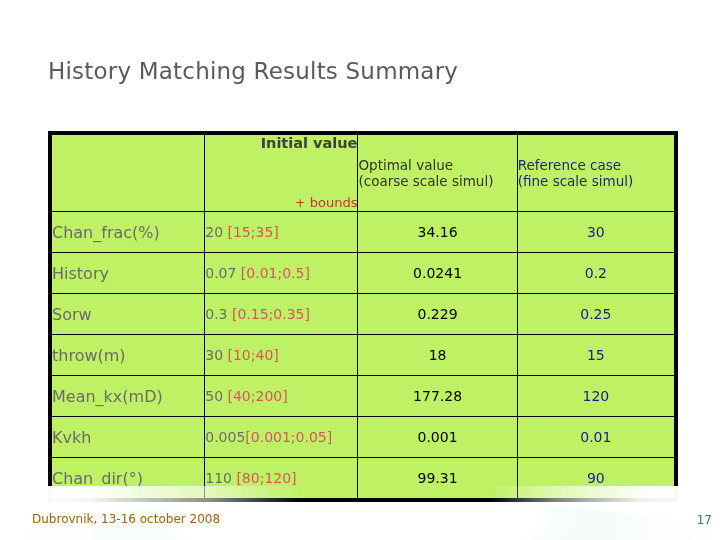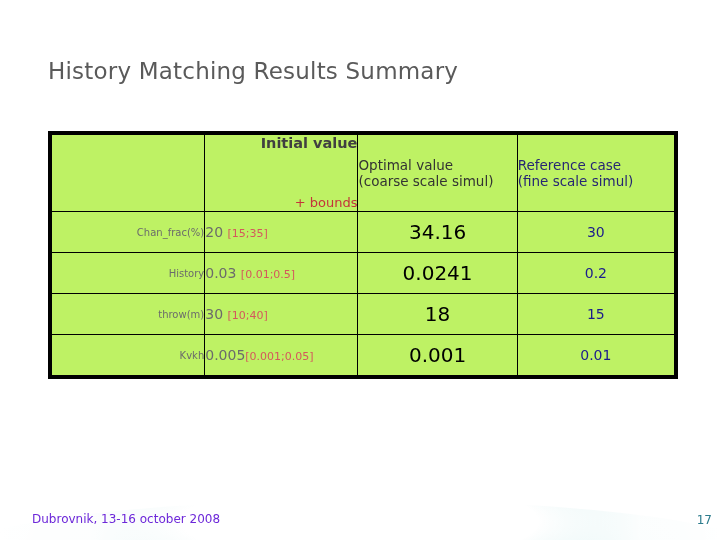--- a/index.html
+++ b/index.html
@@ -103,40 +103,40 @@
     display: block;
   }
   .hdr-line-blue {
     font-size: 13.5px;
     color: #262673;
     display: block;
   }
 
   
   .cell-param {
-    text-align: right;
-    font-size: 10px;
+    text-align: left;
+    font-size: 16px;
     color: #6b6b6b;
   }
   .cell-initial {
     text-align: left;
     padding-left: 9px;
     font-size: 14px;
     color: #6b6b6b;
     font-weight: bold;
     white-space: nowrap;
   }
   .cell-initial .bounds {
     color: #d4585c;
-    font-size: 11px;
+    font-size: 14px;
     font-weight: normal;
   }
   .cell-optimal {
     text-align: center;
-    font-size: 20px;
+    font-size: 14px;
     color: #000000;
     font-weight: bold;
   }
   .cell-reference {
     text-align: center;
     font-size: 14px;
     color: #1c1c8c;
     font-weight: bold;
   }
 
@@ -187,21 +187,21 @@
                  rgba(255,255,255,0.94) 35%,
                  rgba(255,255,255,0.5) 72%,
                  rgba(255,255,255,0) 100%);
   }
 
   #footer-text {
     position: absolute;
     left: 32px;
     top: 512px;
     font-size: 12px;
-    color: #6d28d9;
+    color: #a16207;
     white-space: nowrap;
   }
   #page-number {
     position: absolute;
     right: 8px;
     top: 513px;
     font-size: 12px;
     color: #2b7b8c;
     text-align: right;
   }
@@ -241,35 +241,53 @@
       <tbody id="results-body">
 
       <tr class="data-row">
             <td class="cell-param">Chan_frac(%)</td>
             <td class="cell-initial"><span class="value">20 </span><span class="bounds">[15;35]</span></td>
             <td class="cell-optimal">34.16</td>
             <td class="cell-reference">30</td>
           </tr>
           <tr class="data-row">
             <td class="cell-param">History</td>
-            <td class="cell-initial"><span class="value">0.03 </span><span class="bounds">[0.01;0.5]</span></td>
+            <td class="cell-initial"><span class="value">0.07 </span><span class="bounds">[0.01;0.5]</span></td>
             <td class="cell-optimal">0.0241</td>
             <td class="cell-reference">0.2</td>
+          </tr>
+          <tr class="data-row">
+            <td class="cell-param">Sorw</td>
+            <td class="cell-initial"><span class="value">0.3 </span><span class="bounds">[0.15;0.35]</span></td>
+            <td class="cell-optimal">0.229</td>
+            <td class="cell-reference">0.25</td>
           </tr>
           <tr class="data-row">
             <td class="cell-param">throw(m)</td>
             <td class="cell-initial"><span class="value">30 </span><span class="bounds">[10;40]</span></td>
             <td class="cell-optimal">18</td>
             <td class="cell-reference">15</td>
           </tr>
           <tr class="data-row">
+            <td class="cell-param">Mean_kx(mD)</td>
+            <td class="cell-initial"><span class="value">50 </span><span class="bounds">[40;200]</span></td>
+            <td class="cell-optimal">177.28</td>
+            <td class="cell-reference">120</td>
+          </tr>
+          <tr class="data-row">
             <td class="cell-param">Kvkh</td>
             <td class="cell-initial"><span class="value">0.005</span><span class="bounds">[0.001;0.05]</span></td>
             <td class="cell-optimal">0.001</td>
             <td class="cell-reference">0.01</td>
+          </tr>
+          <tr class="data-row">
+            <td class="cell-param">Chan_dir(°)</td>
+            <td class="cell-initial"><span class="value">110 </span><span class="bounds">[80;120]</span></td>
+            <td class="cell-optimal">99.31</td>
+            <td class="cell-reference">90</td>
           </tr>
         </tbody>
     </table>
   </div>
 
   <div id="footer-decoration">
     <div id="footer-ellipse"></div>
     <div id="footer-fade-left"></div>
     <div id="footer-fade-right"></div>
   </div>

